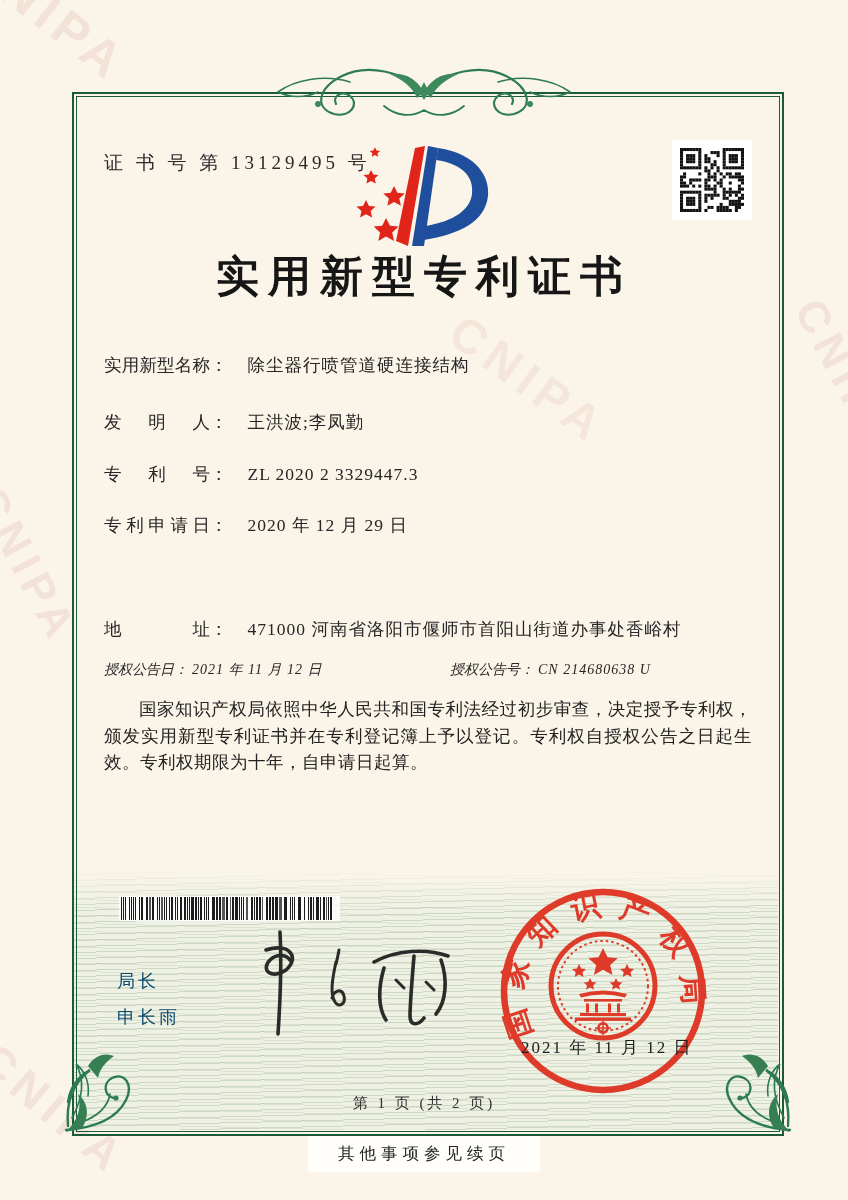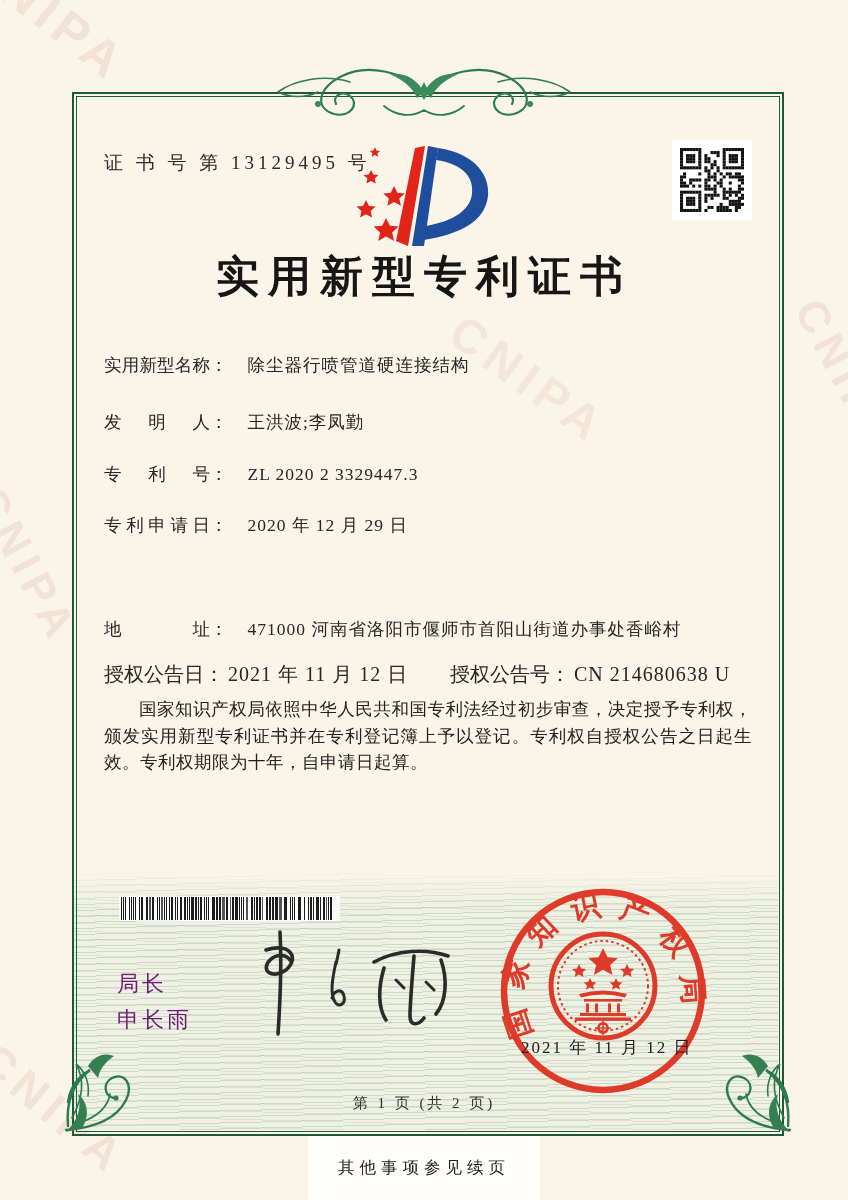--- a/index.html
+++ b/index.html
@@ -39,42 +39,42 @@
   .qr-box{position:absolute;left:672px;top:140px;width:80px;height:80px;background:#ffffff;
           z-index:5;display:flex;align-items:center;justify-content:center;}
   .title{position:absolute;left:0;top:248px;width:848px;text-align:center;font-size:43px;
          font-weight:700;color:#161616;letter-spacing:9px;z-index:5;}
 
   
   .frow{position:absolute;left:104px;font-size:17.5px;color:#262626;z-index:5;white-space:nowrap;}
   .flabel{display:inline-block;width:106px;text-align:justify;text-align-last:justify;}
   .fvalue{margin-left:20px;letter-spacing:1px;}
   .r0{top:353px}.r1{top:410px}.r2{top:462px}.r3{top:513px}.r4{top:565px}.r5{top:617px}
-  .grant{position:absolute;top:661px;font-size:20px;color:#262626;z-index:5;white-space:nowrap;}
+  .grant{position:absolute;top:661px;font-size:14px;color:#262626;z-index:5;white-space:nowrap;font-style:italic;}
   .grant.gd{left:104px}.grant.gn{left:450px}
   .grant .fvalue{margin-left:4px;}
 
   
   .bodytext{position:absolute;left:104px;top:696px;width:648px;z-index:5;}
   .bodytext p{margin:0;font-size:17.5px;line-height:26.5px;color:#222;
               text-align:justify;text-indent:2em;letter-spacing:.5px;}
 
   
   .barcode{position:absolute;left:119px;top:896px;width:217px;height:23px;z-index:6;
            background:rgba(255,255,255,.8);padding:1px 2px;display:flex;align-items:stretch;}
-  .officer{position:absolute;left:117px;z-index:6;font-size:22px;color:#701a75;letter-spacing:3px;}
+  .officer{position:absolute;left:117px;z-index:6;font-size:18px;color:#0c4a6e;letter-spacing:3px;}
   .officer.o1{top:969px}.officer.o2{top:1005px}
   .signature{position:absolute;left:236px;top:928px;z-index:7;}
   .seal{position:absolute;left:496px;top:884px;z-index:6;opacity:.95;}
   .seal-date{position:absolute;left:521px;top:1036px;z-index:8;font-size:17px;color:#1f1f1f;
              letter-spacing:2px;}
   .page-info{position:absolute;left:0;top:1094px;width:848px;text-align:center;z-index:6;
              font-size:15px;color:#333;letter-spacing:3px;}
   .cont-box{position:absolute;left:50%;transform:translateX(-50%);top:1136px;z-index:5;
-            background:#fffefb;padding:21px 30px;}
+            background:#fffefb;padding:7px 30px;}
   .cont-box span{font-size:16.5px;color:#222;letter-spacing:5px;}
 </style>
 </head>
 <body>
 
 <div id="page">
 
   <div class="wm wm-a">CNIPA</div>
   <div class="wm wm-b">CNIPA</div>
   <div class="wm wm-c">CNIPA</div>

